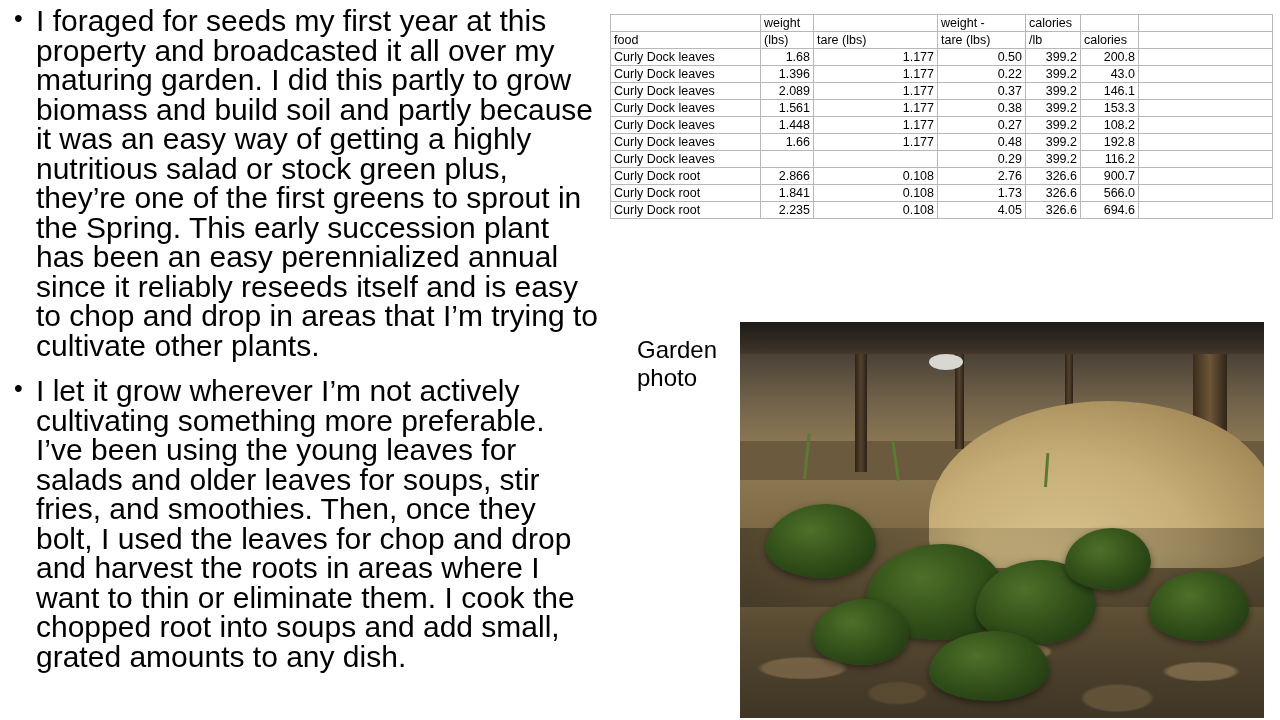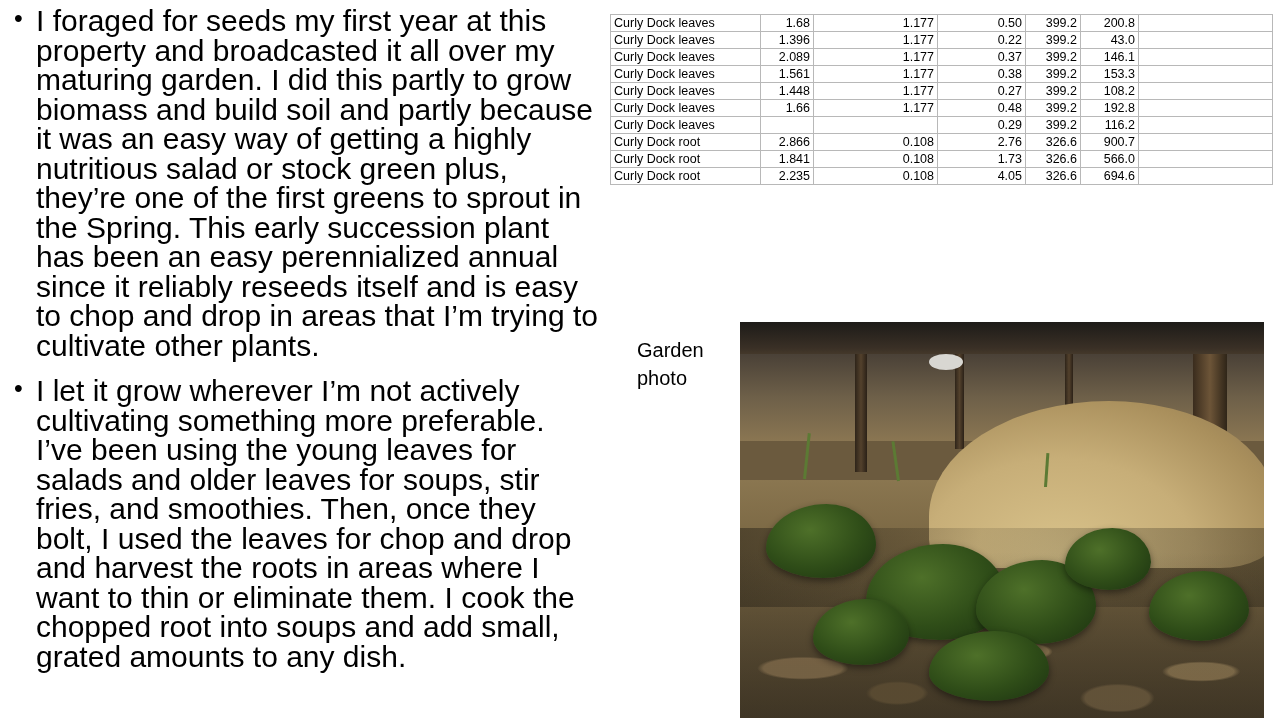--- a/index.html
+++ b/index.html
@@ -90,21 +90,21 @@
   col.c4 { width: 55px; }
   col.c5 { width: 58px; }
   col.c6 { width: 134px; }
 
   
   #photo-caption {
     position: absolute;
     left: 637px;
     top: 336px;
     width: 90px;
-    font-size: 20px;
+    font-size: 24px;
     line-height: 28px;
   }
   #garden-photo {
     position: absolute;
     left: 740px;
     top: 322px;
     width: 524px;
     height: 396px;
     overflow: hidden;
     background: #6b5a3e;
@@ -204,21 +204,39 @@
         <col class="c1">
         <col class="c2">
         <col class="c3">
         <col class="c4">
         <col class="c5">
         <col class="c6">
     </colgroup>
     <tbody>
 
 
-
+      <tr>
+        <td class="blank"></td>
+        <td class="l">weight</td>
+        <td class="blank"></td>
+        <td class="l">weight -</td>
+        <td class="l">calories</td>
+        <td class="blank"></td>
+        <td class="blank"></td>
+      </tr>
+
+      <tr>
+        <td class="l">food</td>
+        <td class="l">(lbs)</td>
+        <td class="l">tare (lbs)</td>
+        <td class="l">tare (lbs)</td>
+        <td class="l">/lb</td>
+        <td class="l">calories</td>
+        <td class="blank"></td>
+      </tr>
 
       <tr>
         <td class="l">Curly Dock leaves</td>
         <td class="r">1.68</td>
         <td class="r">1.177</td>
         <td class="r">0.50</td>
         <td class="r">399.2</td>
         <td class="r">200.8</td>
         <td class="nb"></td>
       </tr>

